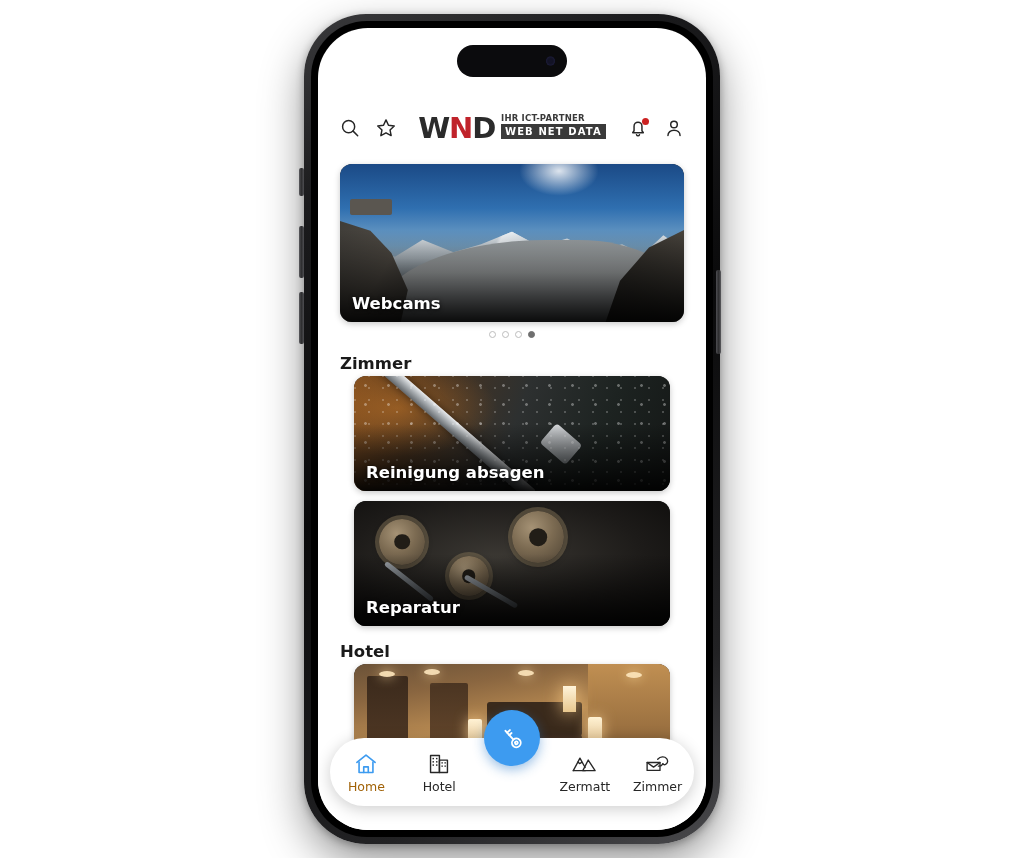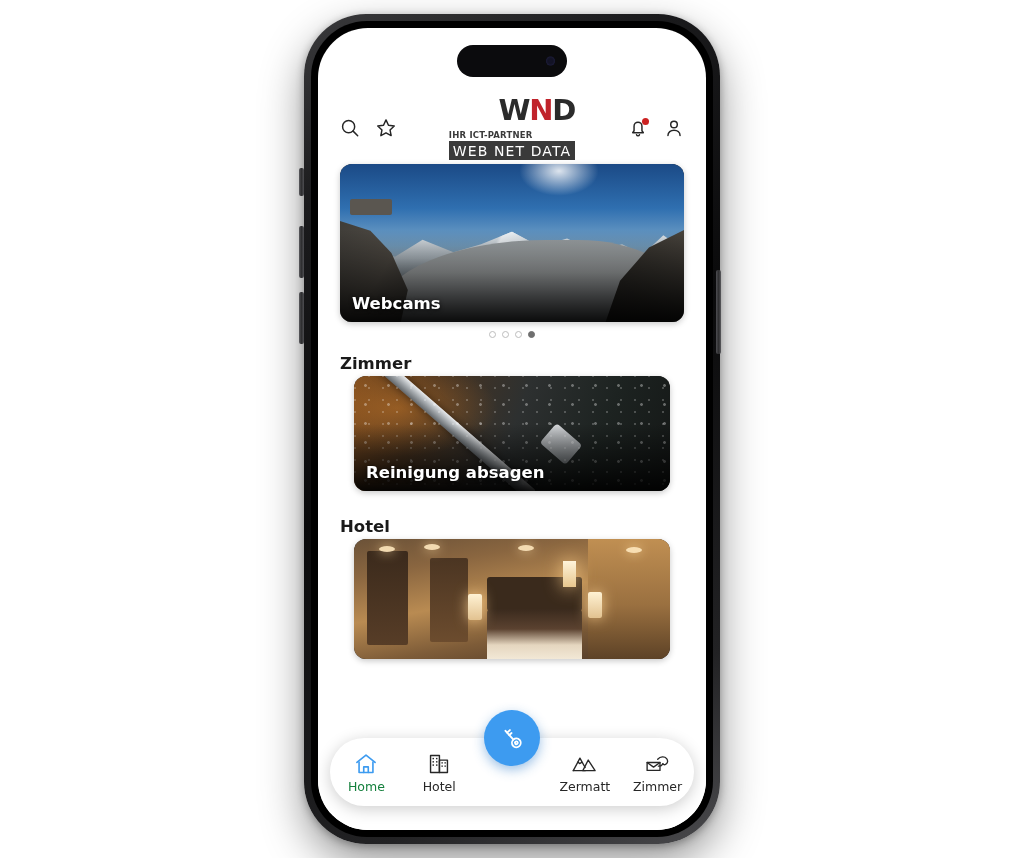--- a/index.html
+++ b/index.html
@@ -108,43 +108,43 @@
   }
   .bell-badge {
     position: absolute;
     right: 1px; top: 2px;
     width: 7px; height: 7px;
     border-radius: 50%;
     background: #cc2222;
   }
 
   
-  .logo { display: flex; align-items: flex-end; gap: 6px; flex-direction: column; }
+  .logo { display: flex; align-items: flex-start; gap: 6px; }
   .logo-wnd {
     font-family: "DejaVu Sans", sans-serif;
     font-weight: 900;
     font-size: 29px;
     letter-spacing: -1.2px;
     line-height: 1;
     color: #2b2b2b;
   }
   .logo-wnd .red { color: #c0232b; }
   .logo-tag { display: flex; flex-direction: column; gap: 2px; }
   .logo-tag-top {
     font-family: "DejaVu Sans", sans-serif;
     font-weight: 700;
     font-size: 8.5px;
     letter-spacing: 0.2px;
     color: #3a3a3a;
     line-height: 1;
   }
   .logo-tag-bot {
     font-family: "DejaVu Sans", sans-serif;
-    font-weight: 400;
-    font-size: 14px;
+    font-weight: 700;
+    font-size: 10px;
     letter-spacing: 1.1px;
     color: #ffffff;
     background: #3a3a3a;
     padding: 2.5px 4px 2.5px 4px;
     line-height: 1;
   }
 
   
   .content {
     position: absolute;
@@ -366,21 +366,21 @@
     justify-content: center;
     gap: 2px;
     cursor: pointer;
   }
   .nav-item.spacer { pointer-events: none; }
   .nav-label {
     font-family: "DejaVu Sans", sans-serif;
     font-size: 12.5px;
     color: #272727;
   }
-  .nav-item.active .nav-label { color: #15803d; }
+  .nav-item.active .nav-label { color: #a16207; }
   .fab {
     position: absolute;
     left: 50%;
     transform: translateX(-50%);
     top: -28px;
     width: 56px;
     height: 56px;
     border-radius: 50%;
     background: #3d9bf0;
     display: flex;
@@ -487,20 +487,33 @@
               <div class="cl-head"></div>
               <div class="cl-drops"></div>
             </div>
           </div>
           <div class="card-shade"></div>
           <div class="card-label">Reinigung absagen</div>
         </div>
 
         <div class="duo">
 
+          <div class="card">
+            <div class="card-img">
+              <div class="art-gears">
+                <div class="gear g1"></div>
+                <div class="gear g2"></div>
+                <div class="gear g3"></div>
+                <div class="wrench w1"></div>
+                <div class="wrench w2"></div>
+              </div>
+            </div>
+            <div class="card-shade"></div>
+            <div class="card-label">Reparatur</div>
+          </div>
 
 
         </div>
       </div>
 
       <h2 class="section-title">Hotel</h2>
       <div class="row-wrap">
         <div class="card hotel-card">
           <div class="card-img">
             <div class="art-hotel">

